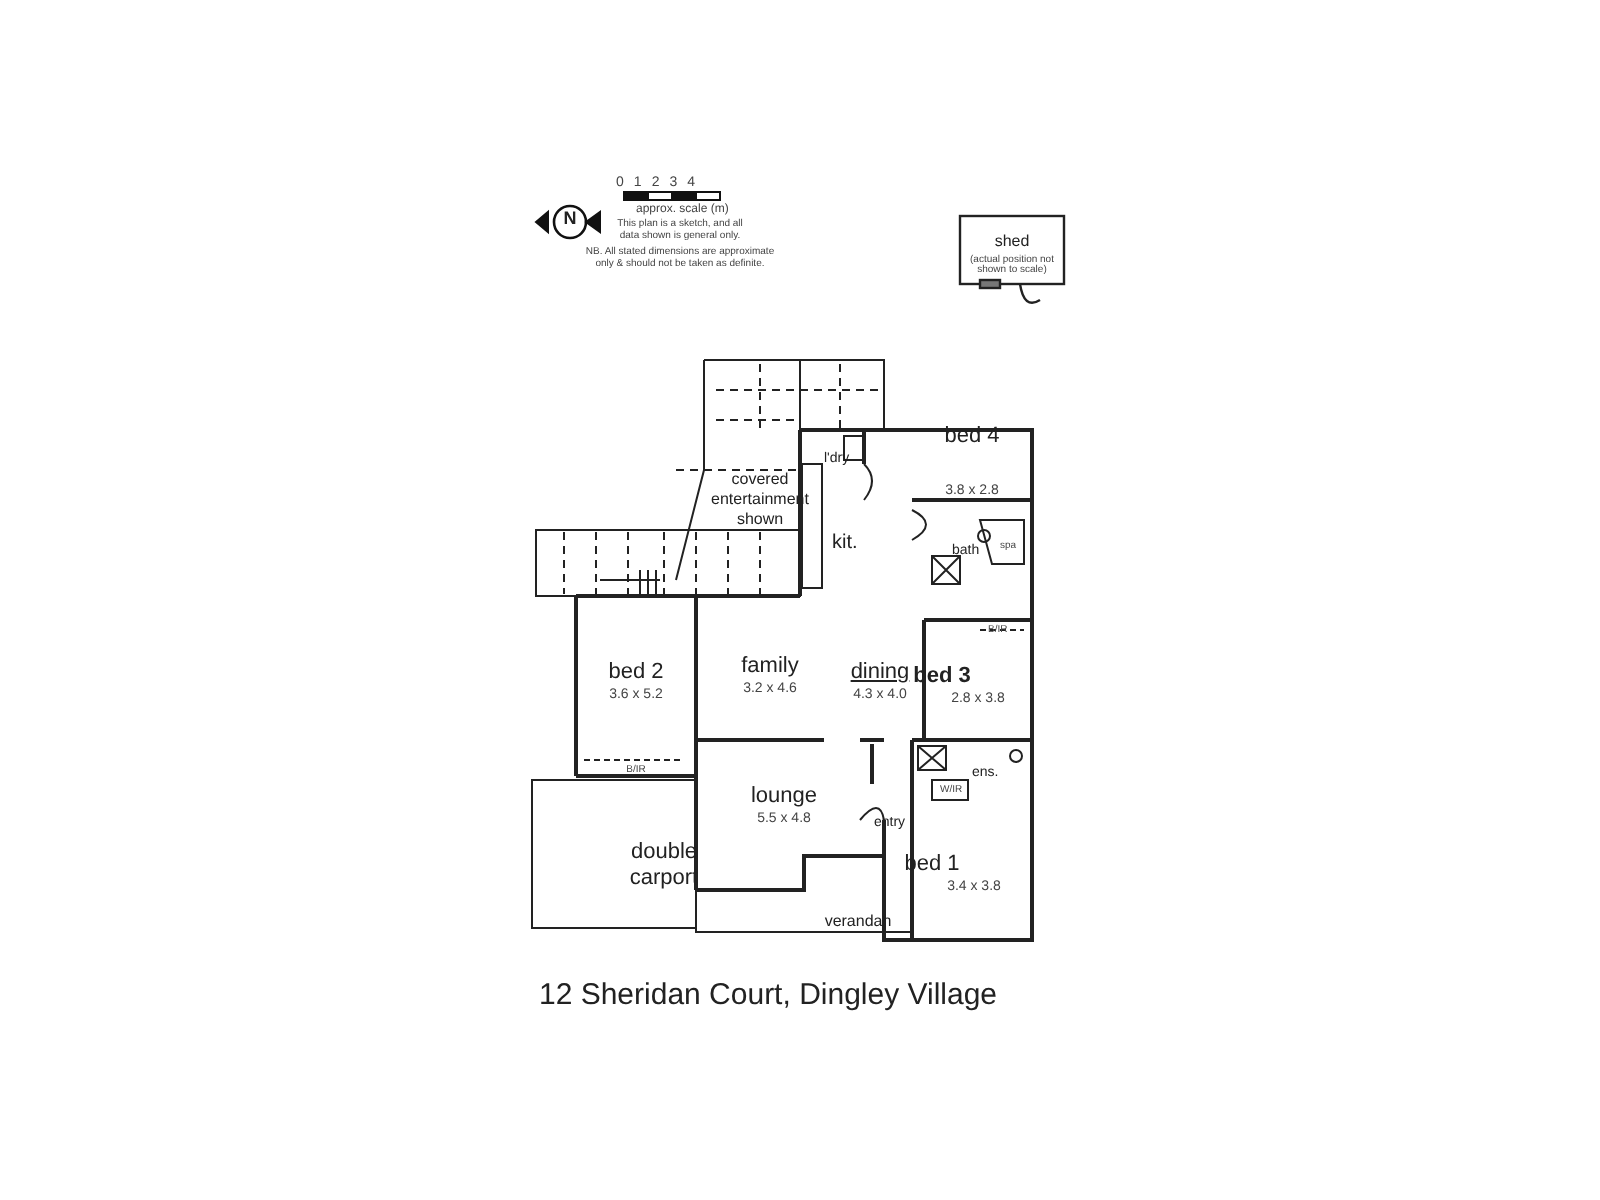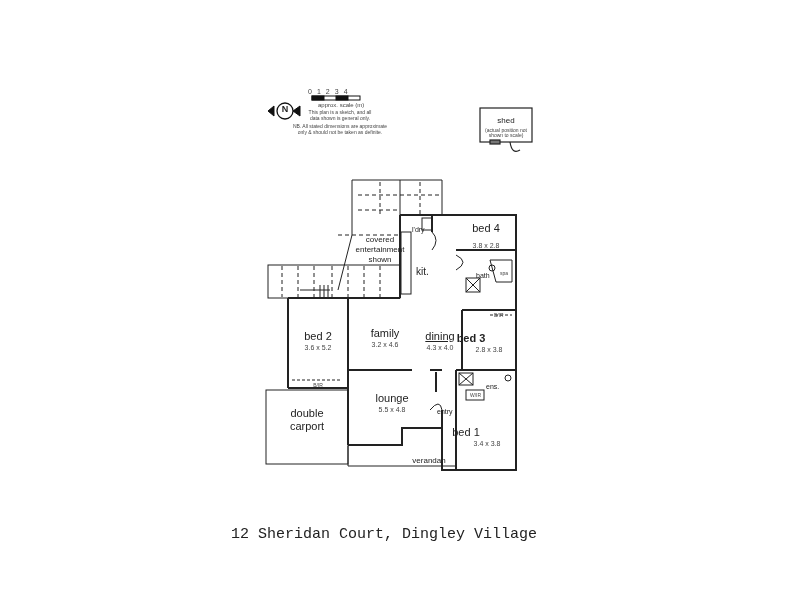--- a/index.html
+++ b/index.html
@@ -119,21 +119,21 @@
 <div class="lbl tiny" style="left:480px;top:132px;width:52px;">shown to scale)</div>
 
 <div class="lbl" style="left:340px;top:235px;width:80px;font-size:8px;line-height:10px;text-align:center;">
   <div>covered</div>
   <div>entertainment</div>
   <div>shown</div>
 </div>
 <div class="lbl" style="left:412px;top:226px;font-size:7px;">l'dry</div>
 <div class="lbl room" style="left:416px;top:266px;font-size:10px;">kit.</div>
 
-<div class="lbl room" style="left:456px;top:222px;width:60px;">bed 4</div>
+<div class="lbl room" style="left:456px;top:212px;width:60px;">bed 4</div>
 <div class="lbl dim" style="left:456px;top:242px;width:60px;">3.8 x 2.8</div>
 <div class="lbl" style="left:476px;top:272px;font-size:7px;">bath</div>
 <div class="lbl tiny" style="left:500px;top:270px;">spa</div>
 
 <div class="lbl room" style="left:288px;top:330px;width:60px;text-align:center;">bed 2</div>
 <div class="lbl dim" style="left:288px;top:344px;width:60px;">3.6 x 5.2</div>
 <div class="lbl tiny" style="left:308px;top:382px;width:20px;">B/IR</div>
 
 <div class="lbl room" style="left:355px;top:327px;width:60px;">family</div>
 <div class="lbl dim" style="left:355px;top:341px;width:60px;">3.2 x 4.6</div>
@@ -147,19 +147,19 @@
 <div class="lbl room" style="left:350px;top:392px;width:84px;">lounge</div>
 <div class="lbl dim" style="left:350px;top:406px;width:84px;">5.5 x 4.8</div>
 
 <div class="lbl" style="left:486px;top:383px;font-size:7px;">ens.</div>
 <div class="lbl tiny" style="left:470px;top:392px;">W/IR</div>
 <div class="lbl" style="left:437px;top:408px;font-size:7px;">entry</div>
 
 <div class="lbl room" style="left:437px;top:426px;width:58px;">bed 1</div>
 <div class="lbl dim" style="left:458px;top:440px;width:58px;">3.4 x 3.8</div>
 
-<div class="lbl room" style="left:266px;top:407px;width:82px;line-height:13px;">
+<div class="lbl room" style="left:266px;top:420px;width:82px;line-height:13px;padding-left:25px;">
   <div>double</div>
   <div>carport</div>
 </div>
 <div class="lbl" style="left:402px;top:456px;width:54px;font-size:8px;">verandah</div>
 
-<div class="lbl title" style="left:0;top:526px;width:768px;font-family:Liberation Mono, monospace;">12 Sheridan Court, Dingley Village</div>
+<div class="lbl title" style="left:0;top:489px;width:768px;">12 Sheridan Court, Dingley Village</div>
 
 </body></html>

